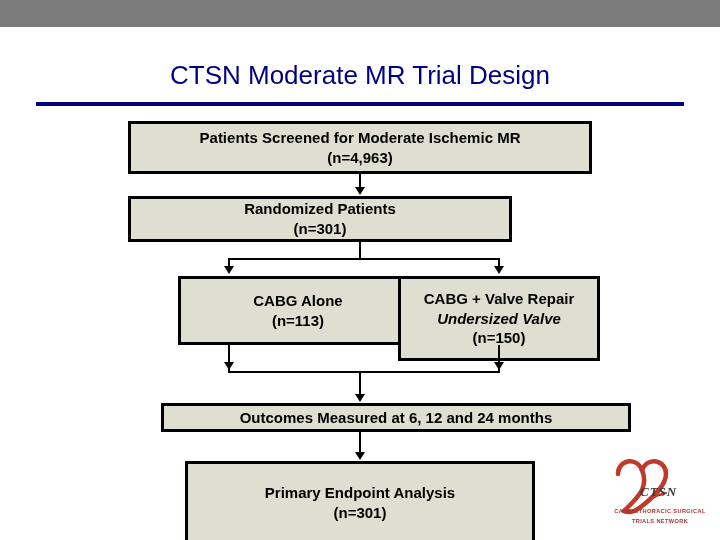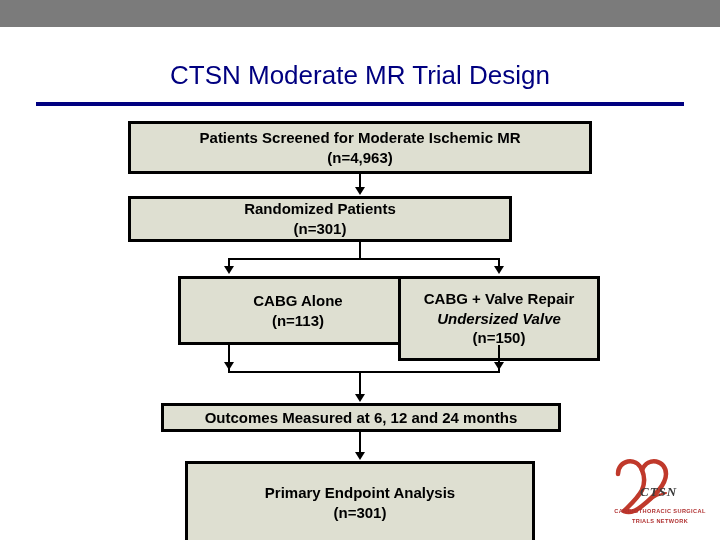--- a/index.html
+++ b/index.html
@@ -67,21 +67,21 @@
     font-weight: bold;
     line-height: 1.33;
   }
   .box .line { display: block; white-space: nowrap; }
   .box .line.italic { font-style: italic; }
 
   #box-screened { left: 128px; top: 121px; width: 464px; height: 53px; }
   #box-randomized { left: 128px; top: 196px; width: 384px; height: 46px; }
   #box-cabg-alone { left: 138px; top: 276px; width: 240px; height: 69px; margin-left: 40px; }
   #box-cabg-valve { left: 398px; top: 276px; width: 202px; height: 85px; }
-  #box-outcomes { left: 161px; top: 403px; width: 400px; height: 29px; }
+  #box-outcomes { left: 161px; top: 403px; width: 470px; height: 29px; }
   #box-primary { left: 185px; top: 461px; width: 350px; height: 84px; }
 
   
   .vline {
     position: absolute;
     width: 2px;
     background: #000000;
   }
   .hline {
     position: absolute;

